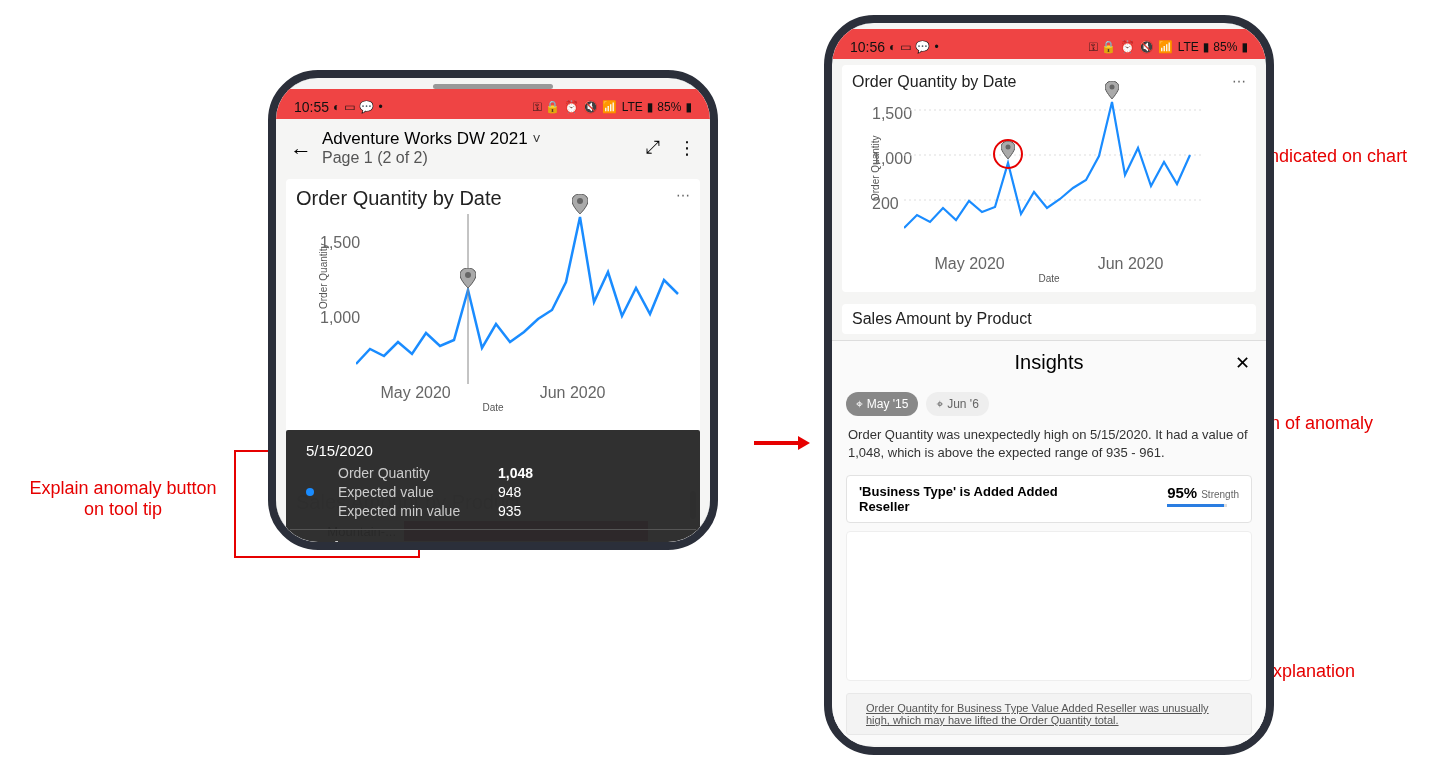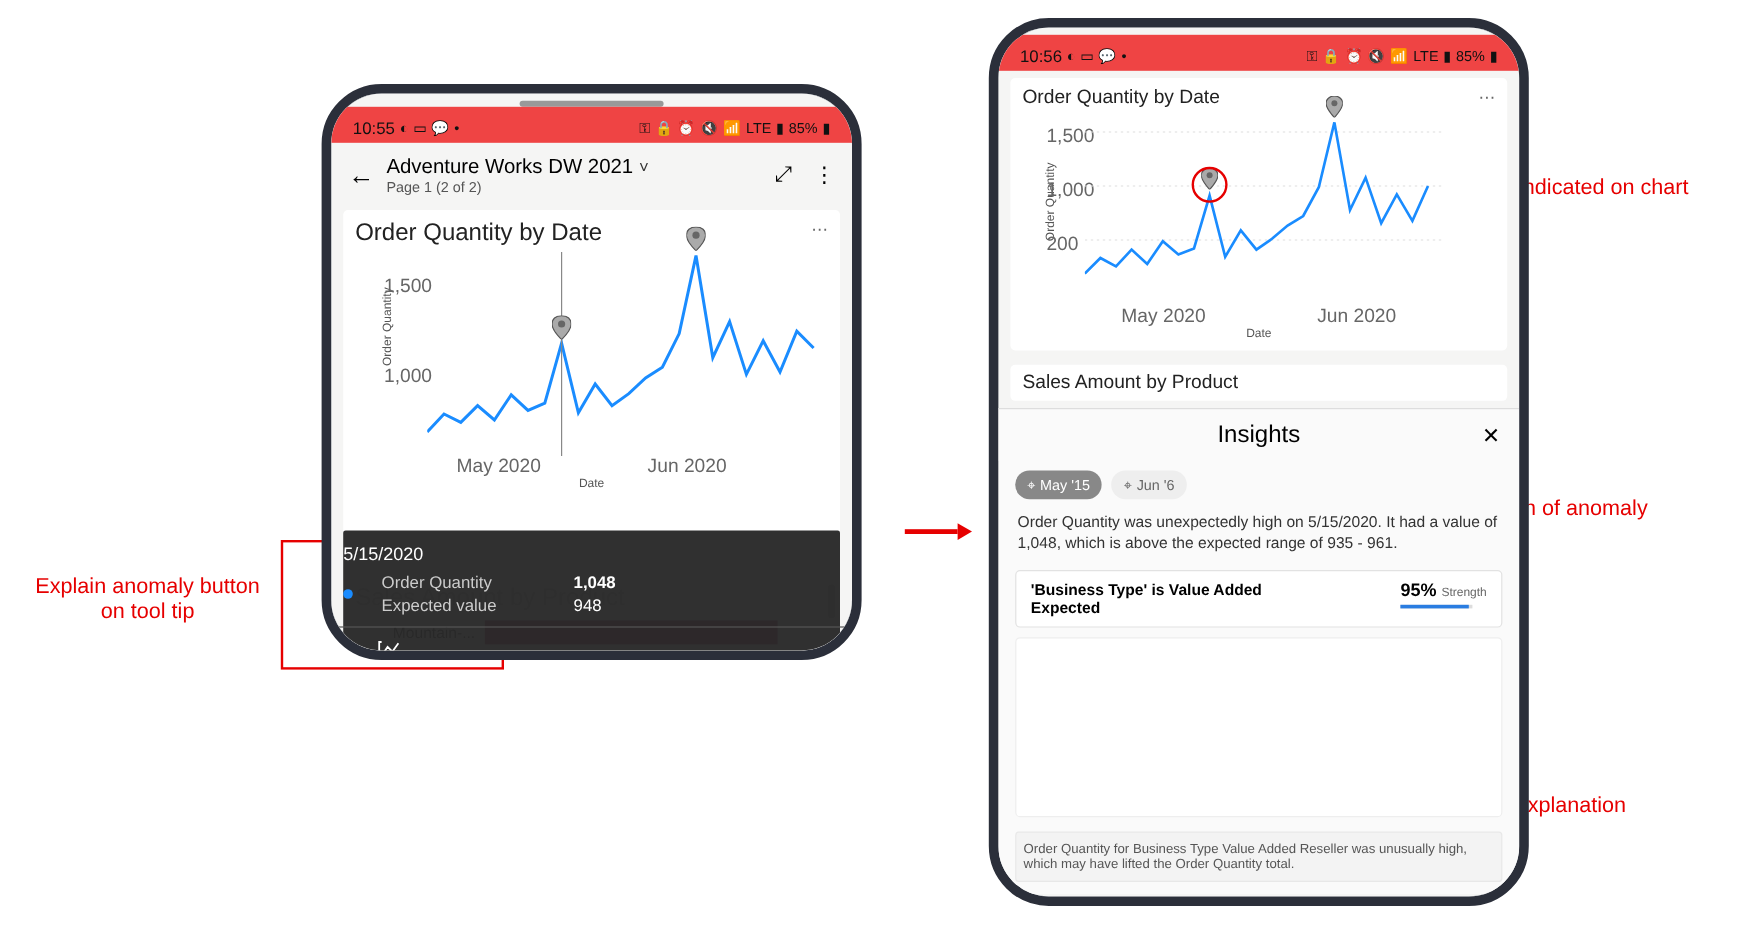--- a/index.html
+++ b/index.html
@@ -83,21 +83,21 @@
 
   
   .app-header {
     display: flex;
     align-items: center;
     gap: 10px;
     padding: 10px 14px 6px;
   }
   .back-icon { font-size: 22px; cursor: pointer; }
   .header-title { font-size: 17px; flex: 1; }
-  .header-sub { font-size: 12px; color: #555; display:block; }
+  .header-sub { font-size: 16px; color: #555; display:block; }
   .chev { font-size: 14px; color:#333; }
   .hdr-right { display:flex; gap:18px; font-size:18px; }
 
   
   .card {
     background: #fff;
     margin: 6px 10px;
     padding: 8px 10px;
     border-radius: 4px;
     position: relative;
@@ -119,26 +119,26 @@
     font-size: 10px;
     color: #555;
   }
   .ticks { font-size: 16px; color: #666; }
   .xaxis-label { font-size:10px; color:#555; text-align:center; }
 
   
   .tooltip {
     position: absolute;
     left: 10px; right: 10px;
-    top: 364px;
+    top: 352px;
     background: rgba(40,40,40,0.96);
     color: #eee;
     font-size: 14px;
     border-radius: 2px;
-    padding: 12px 0 8px;
+    padding: 12px 20px 8px;
   }
   .tooltip .date { color:#fff; font-size:15px; margin-bottom:6px; }
   .tooltip .row { display:flex; gap:18px; align-items:center; }
   .tooltip .dot { width:8px; height:8px; border-radius:50%; background:#1a8cff; }
   .tooltip .lbls { display:flex; flex-direction:column; gap:3px; margin-left:6px; flex:1;}
   .tooltip .lbls div { display:flex; }
   .tooltip .lbl { width:160px; color:#ccc; }
   .tooltip .val { color:#fff; }
   .tooltip .val.bold { font-weight:700; }
   .tooltip-footer {
@@ -185,22 +185,22 @@
     margin: 4px 14px; background:#fff; border:1px solid #e2e2e2; border-radius:4px;
     padding: 8px 12px; display:flex; justify-content:space-between; align-items:flex-start;
   }
   .factor-card .ftitle { font-size:13px; font-weight:600; max-width:200px; }
   .factor-card .fpct { font-size:15px; font-weight:600; }
   .factor-card .fstr { font-size:10px; color:#666; margin-left:4px;margin-top:20px; }
   .strength-bar { width:60px; height:3px; background:#ddd; position:relative; margin-top:2px; }
   .strength-bar .fill { height:100%; background:#2a7de1; }
   .factor-extra { height:150px; margin:4px 14px; background:#fff; border:1px solid #eee; border-radius:4px; }
   .footnote {
-    margin: 8px 14px 10px; padding:8px 6px; font-size:11px; color:#555;
-    background:#f3f3f3; border:1px solid #e8e8e8; border-radius:3px;
+    margin: 8px 14px 10px; padding:8px 19px; font-size:11px; color:#555;
+    background:#f3f3f3; border:1px solid #e8e8e8; border-radius:3px;text-decoration:underline;
   }
 
   
   .marker {
     position:absolute;
     transform: translate(-50%, -100%);
   }
 
   
   .android-nav {
@@ -328,20 +328,24 @@
       <div class="row">
         <div class="dot"></div>
         <div class="lbls">
           <div>
               <span class="lbl">Order Quantity</span>
               <span class="val bold">1,048</span>
             </div>
           <div>
               <span class="lbl">Expected value</span>
               <span class="val">948</span>
+            </div>
+          <div>
+              <span class="lbl">Expected min value</span>
+              <span class="val">935</span>
             </div>
         </div>
       </div>
       <div class="tooltip-footer">
         <div class="explain-btn">
           <div class="eicon">
             <svg width="26" height="22">
                 <path d="M3 18 L3 4 L5 4 M3 18 L22 18 M6 14 L10 8 L14 12 L19 5" fill="none" stroke="#fff" stroke-width="1.5"></path>
                 <circle cx="20" cy="17" r="3" fill="none" stroke="#fff"></circle>
                 <circle cx="20" cy="17" r="1" fill="#fff"></circle>
@@ -431,21 +435,21 @@
           <span>⌖</span>
           <span>May '15</span>
         </div>
         <div class="chip">
           <span>⌖</span>
           <span>Jun '6</span>
         </div>
       </div>
       <div class="desc">Order Quantity was unexpectedly high on 5/15/2020. It had a value of 1,048, which is above the expected range of 935 - 961.</div>
       <div class="factor-card">
-        <div class="ftitle">'Business Type' is Value Added Expected</div>
+        <div class="ftitle">'Business Type' is Added Added Reseller</div>
         <div style="text-align:right;">
           <span class="fpct">95%</span><span class="fstr">Strength</span>
           <div class="strength-bar">
               <div class="fill" style="width:95%;"></div>
             </div>
         </div>
       </div>
       <div class="factor-extra"></div>
       <div class="footnote">Order Quantity for Business Type Value Added Reseller was unusually high, which may have lifted the Order Quantity total.</div>
     </div>

